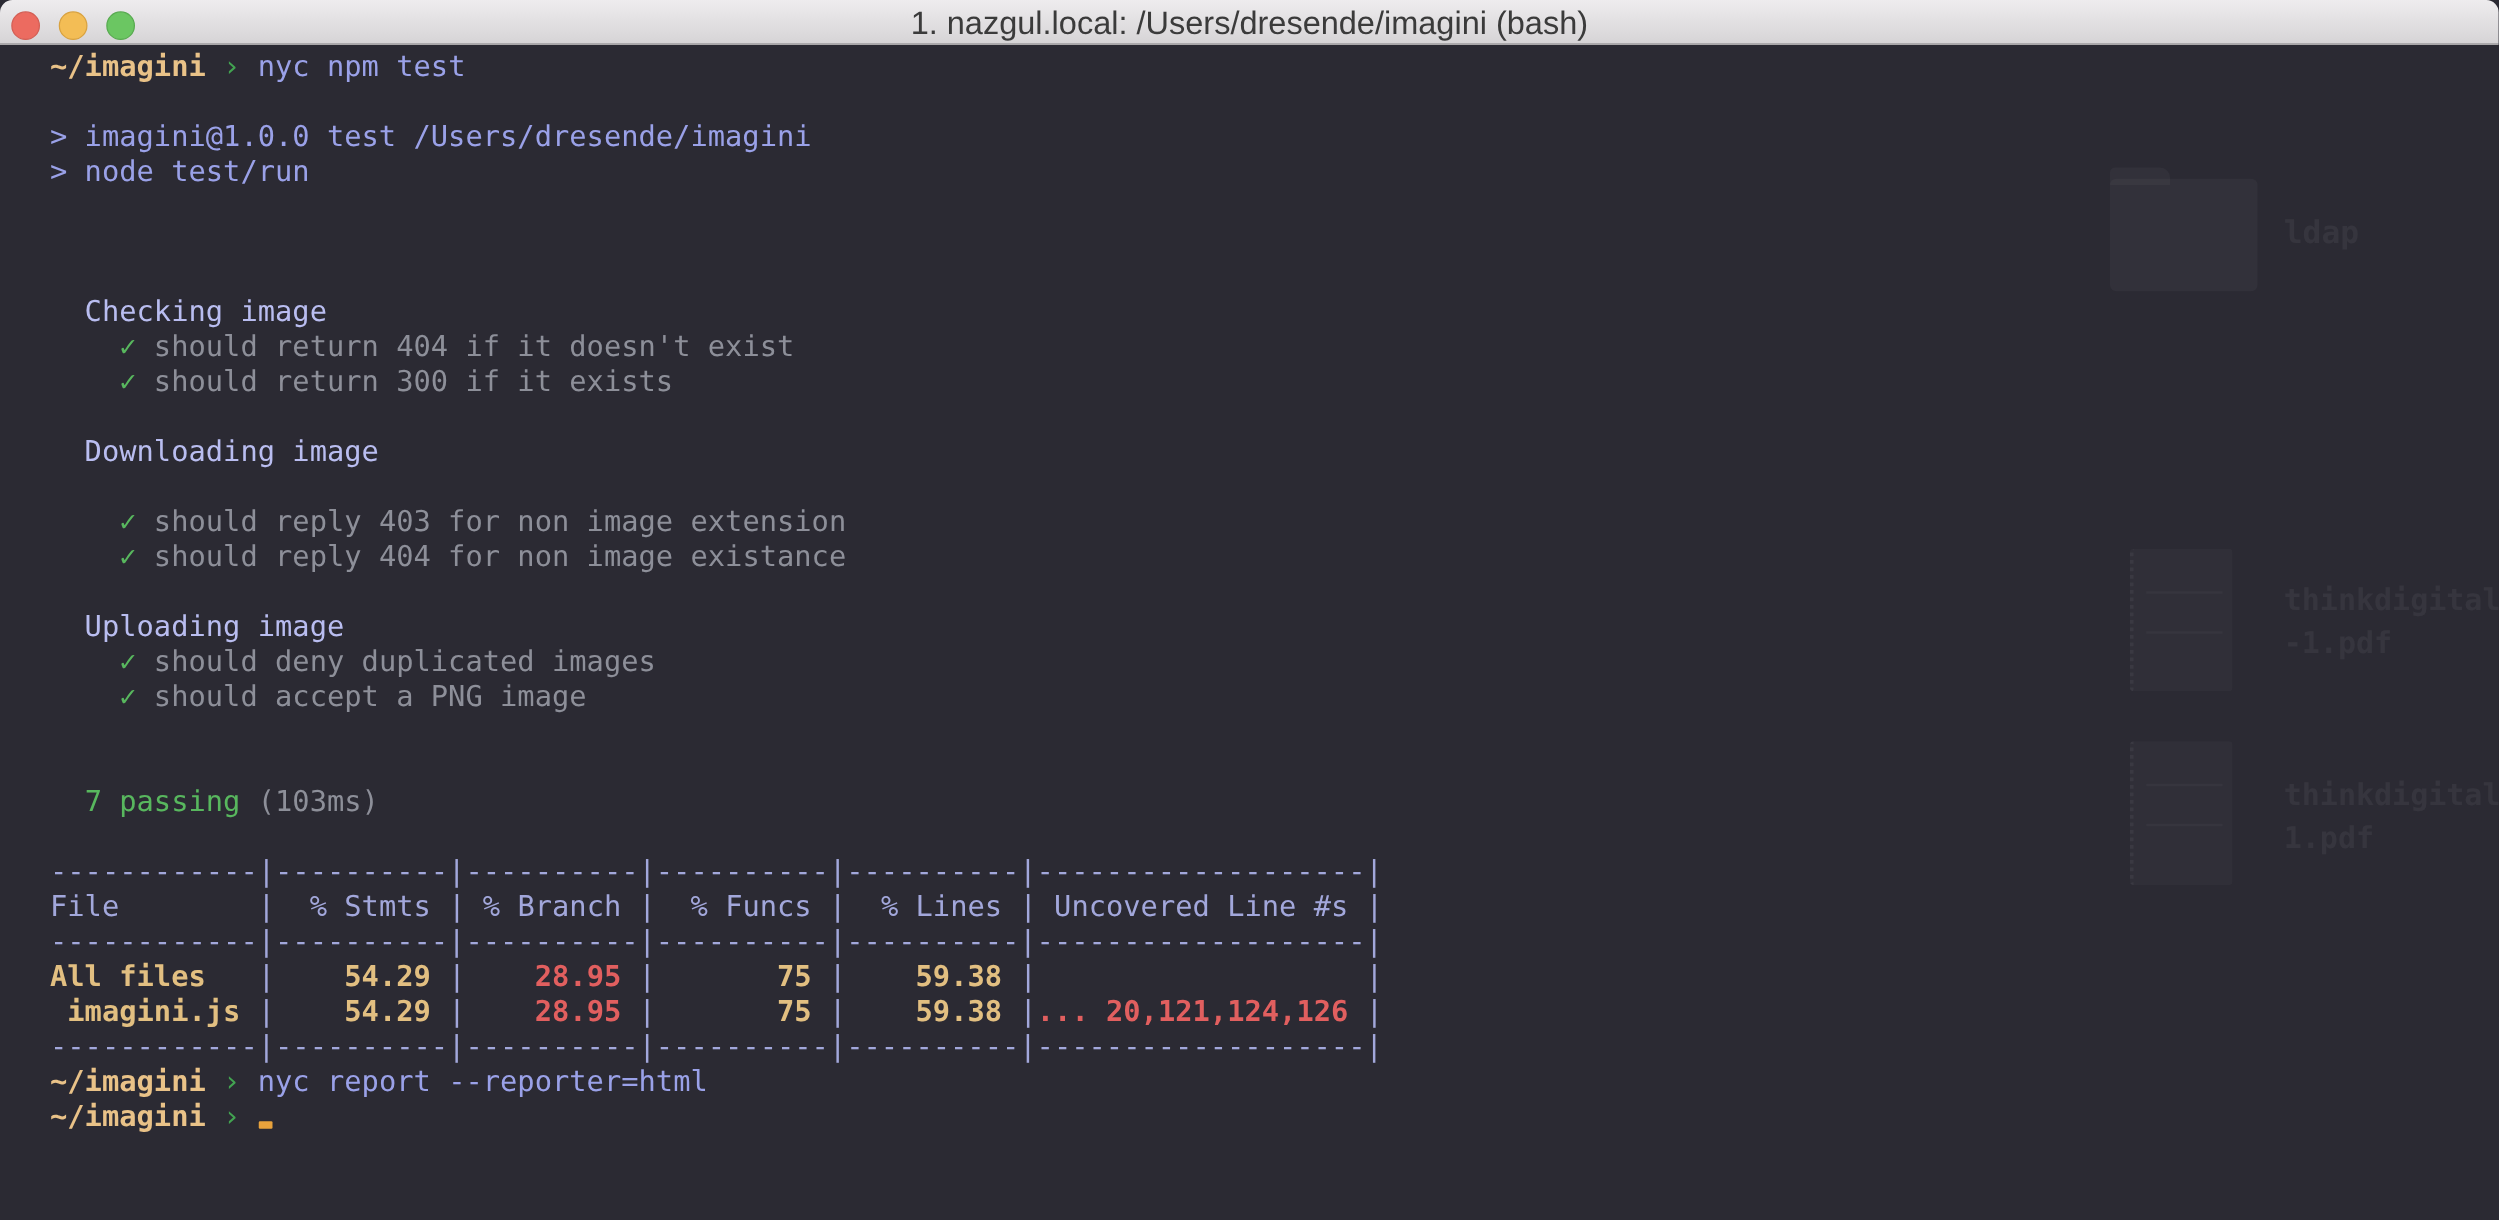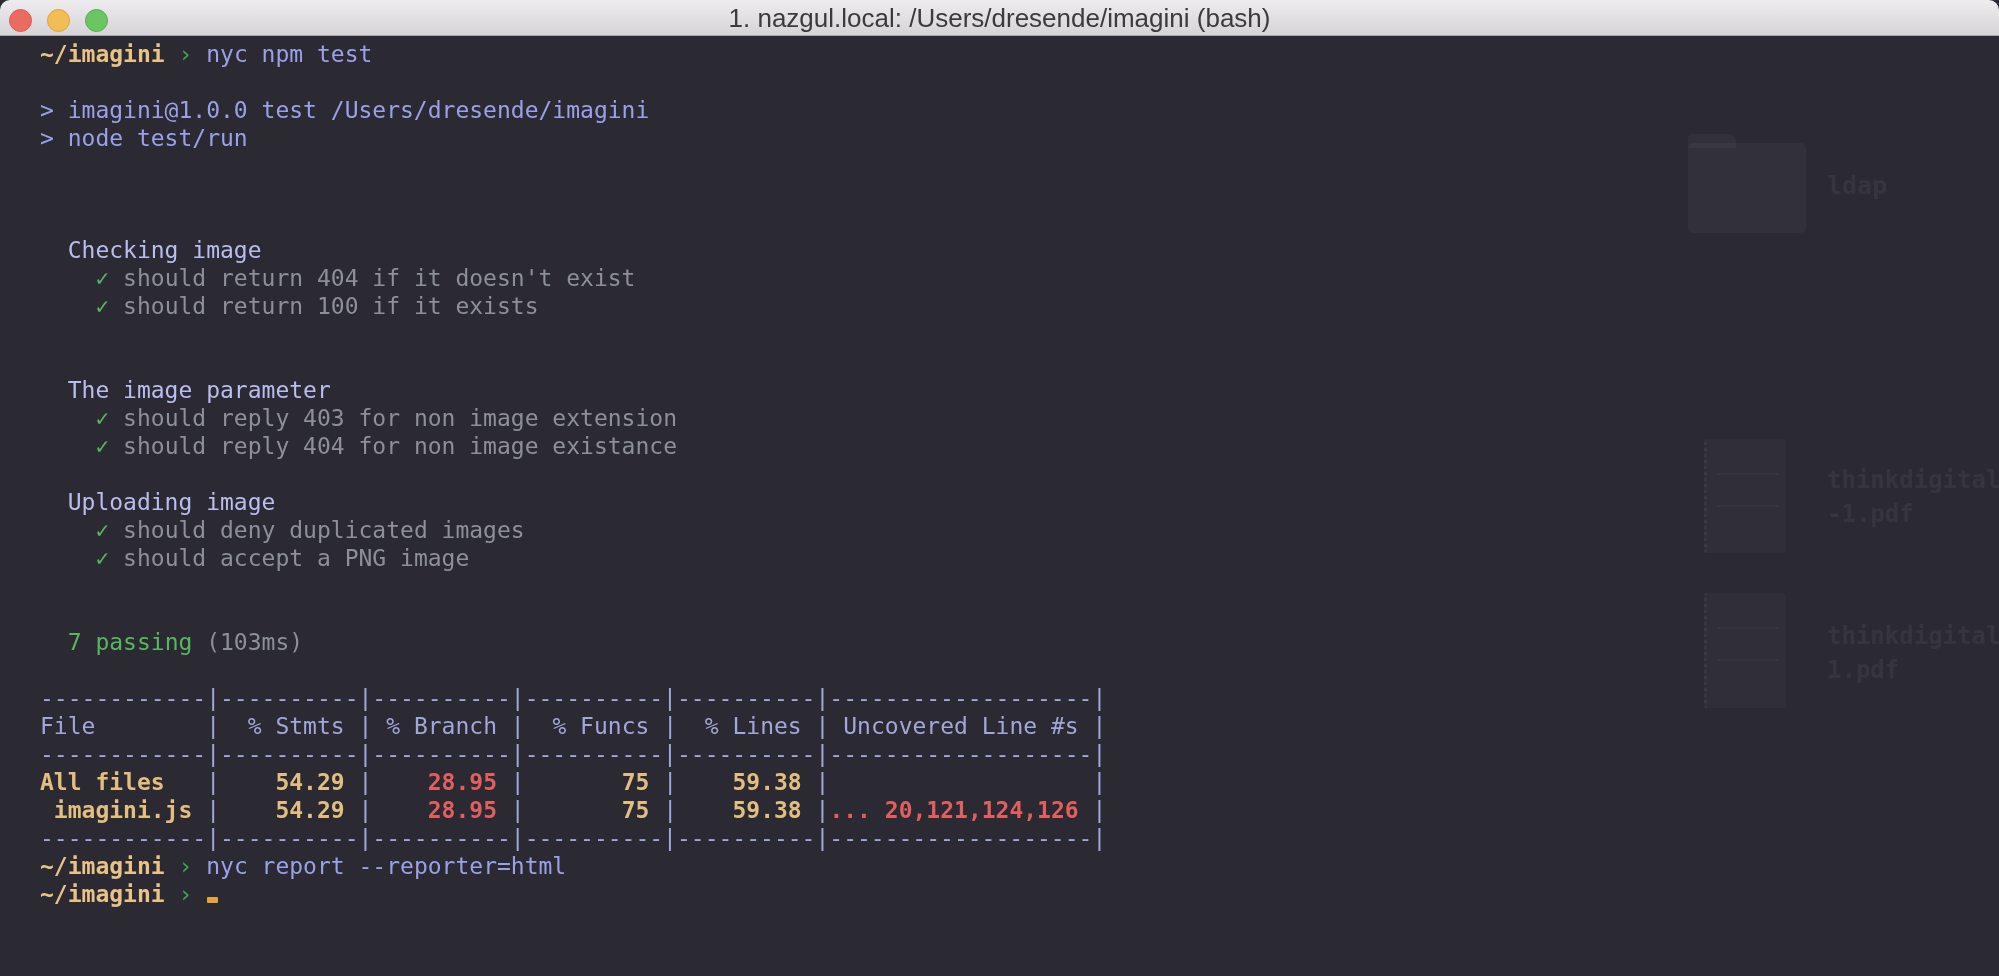--- a/index.html
+++ b/index.html
@@ -121,24 +121,24 @@
     <div class="term-lines">
         <div class="line"><span class="s-path">~/imagini</span><span class="s-plain"> </span><span class="s-arrow">›</span><span class="s-cmd"> nyc npm test</span></div>
         <div class="line">&nbsp;</div>
         <div class="line"><span class="s-cmd">&gt; imagini@1.0.0 test /Users/dresende/imagini</span></div>
         <div class="line"><span class="s-cmd">&gt; node test/run</span></div>
         <div class="line">&nbsp;</div>
         <div class="line">&nbsp;</div>
         <div class="line">&nbsp;</div>
         <div class="line"><span class="s-header">  Checking image</span></div>
         <div class="line"><span class="s-plain">    </span><span class="s-check">✓</span><span class="s-muted"> should return 404 if it doesn't exist</span></div>
-        <div class="line"><span class="s-plain">    </span><span class="s-check">✓</span><span class="s-muted"> should return 100 if it exists</span></div>
+        <div class="line"><span class="s-plain">    </span><span class="s-check">✓</span><span class="s-muted"> should return 300 if it exists</span></div>
         <div class="line">&nbsp;</div>
+        <div class="line"><span class="s-header">  Downloading image</span></div>
         <div class="line">&nbsp;</div>
-        <div class="line"><span class="s-header">  The image parameter</span></div>
         <div class="line"><span class="s-plain">    </span><span class="s-check">✓</span><span class="s-muted"> should reply 403 for non image extension</span></div>
         <div class="line"><span class="s-plain">    </span><span class="s-check">✓</span><span class="s-muted"> should reply 404 for non image existance</span></div>
         <div class="line">&nbsp;</div>
         <div class="line"><span class="s-header">  Uploading image</span></div>
         <div class="line"><span class="s-plain">    </span><span class="s-check">✓</span><span class="s-muted"> should deny duplicated images</span></div>
         <div class="line"><span class="s-plain">    </span><span class="s-check">✓</span><span class="s-muted"> should accept a PNG image</span></div>
         <div class="line">&nbsp;</div>
         <div class="line">&nbsp;</div>
         <div class="line"><span class="s-plain">  </span><span class="s-pass">7 passing</span><span class="s-muted"> (103ms)</span></div>
         <div class="line">&nbsp;</div>

